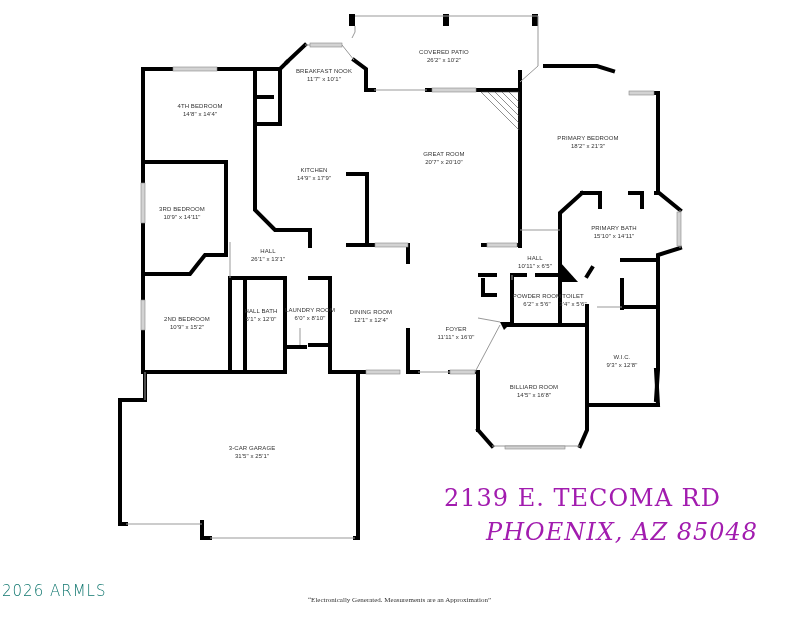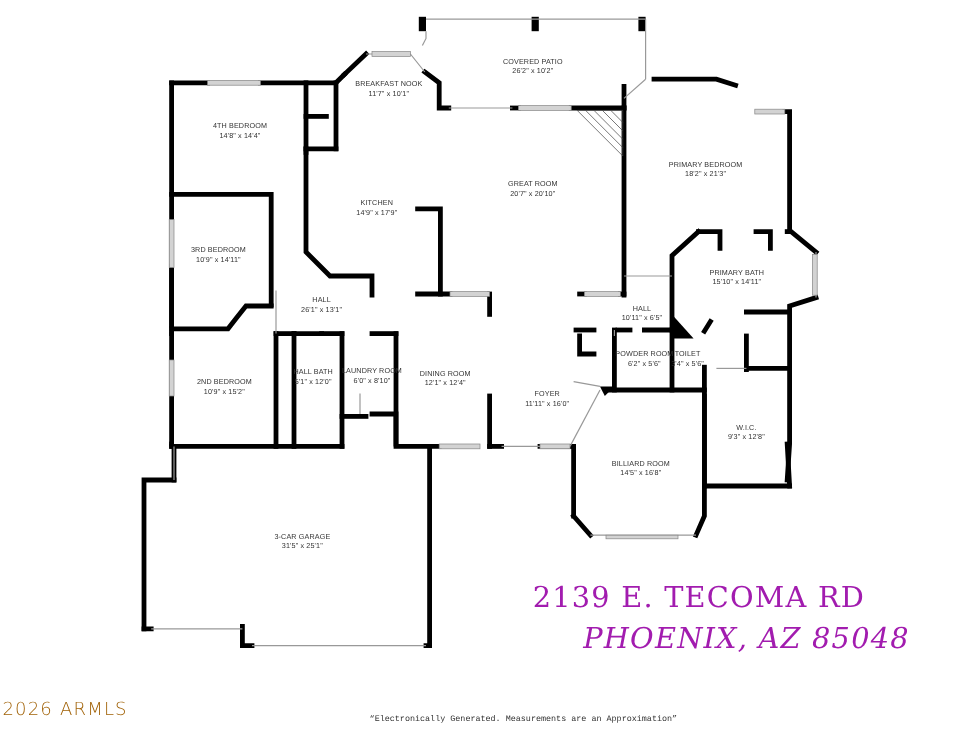--- a/index.html
+++ b/index.html
@@ -2,22 +2,22 @@
 <html><head>
 <meta charset="utf-8">
 <style>
   html,body{margin:0;padding:0;background:#ffffff;}
   body{width:800px;height:618px;position:relative;overflow:hidden;font-family:"Liberation Sans",sans-serif;}
   #plan{position:absolute;left:0;top:0;width:800px;height:618px;}
   .room-label{position:absolute;transform:translate(-50%,-50%);text-align:center;color:#333;font-size:6px;line-height:8px;white-space:nowrap;letter-spacing:0.1px;}
   .room-label .nm{display:block;}
   .room-label .dm{display:block;}
   .addr{position:absolute;font-family:"DejaVu Serif","Liberation Serif",serif;color:#a21caf;font-size:24px;letter-spacing:1px;white-space:nowrap;font-variant:small-caps;}
-  .copyright{position:absolute;left:2px;top:582px;font-family:"DejaVu Sans",sans-serif;font-size:15px;color:#a16207;letter-spacing:1px;font-weight:300;}
-  .disclaimer{position:absolute;left:308px;top:596px;font-family:Liberation Mono, monospace;font-size:7px;color:#333;white-space:nowrap;}
+  .copyright{position:absolute;left:2px;top:582px;font-family:"DejaVu Sans",sans-serif;font-size:15px;color:#0f766e;letter-spacing:1px;font-weight:300;}
+  .disclaimer{position:absolute;left:308px;top:596px;font-family:Liberation Serif, serif;font-size:7px;color:#333;white-space:nowrap;}
 </style>
 </head>
 <body>
 
 <svg id="plan" viewBox="0 0 800 618" xmlns="http://www.w3.org/2000/svg">
   <g fill="none" stroke="#000" stroke-width="4" stroke-linecap="square">
 
     <path d="M143,69 L143,271"></path>
     <path d="M143,69 L173,69"></path>
     <path d="M217,69 L280,69 L287,62"></path>

